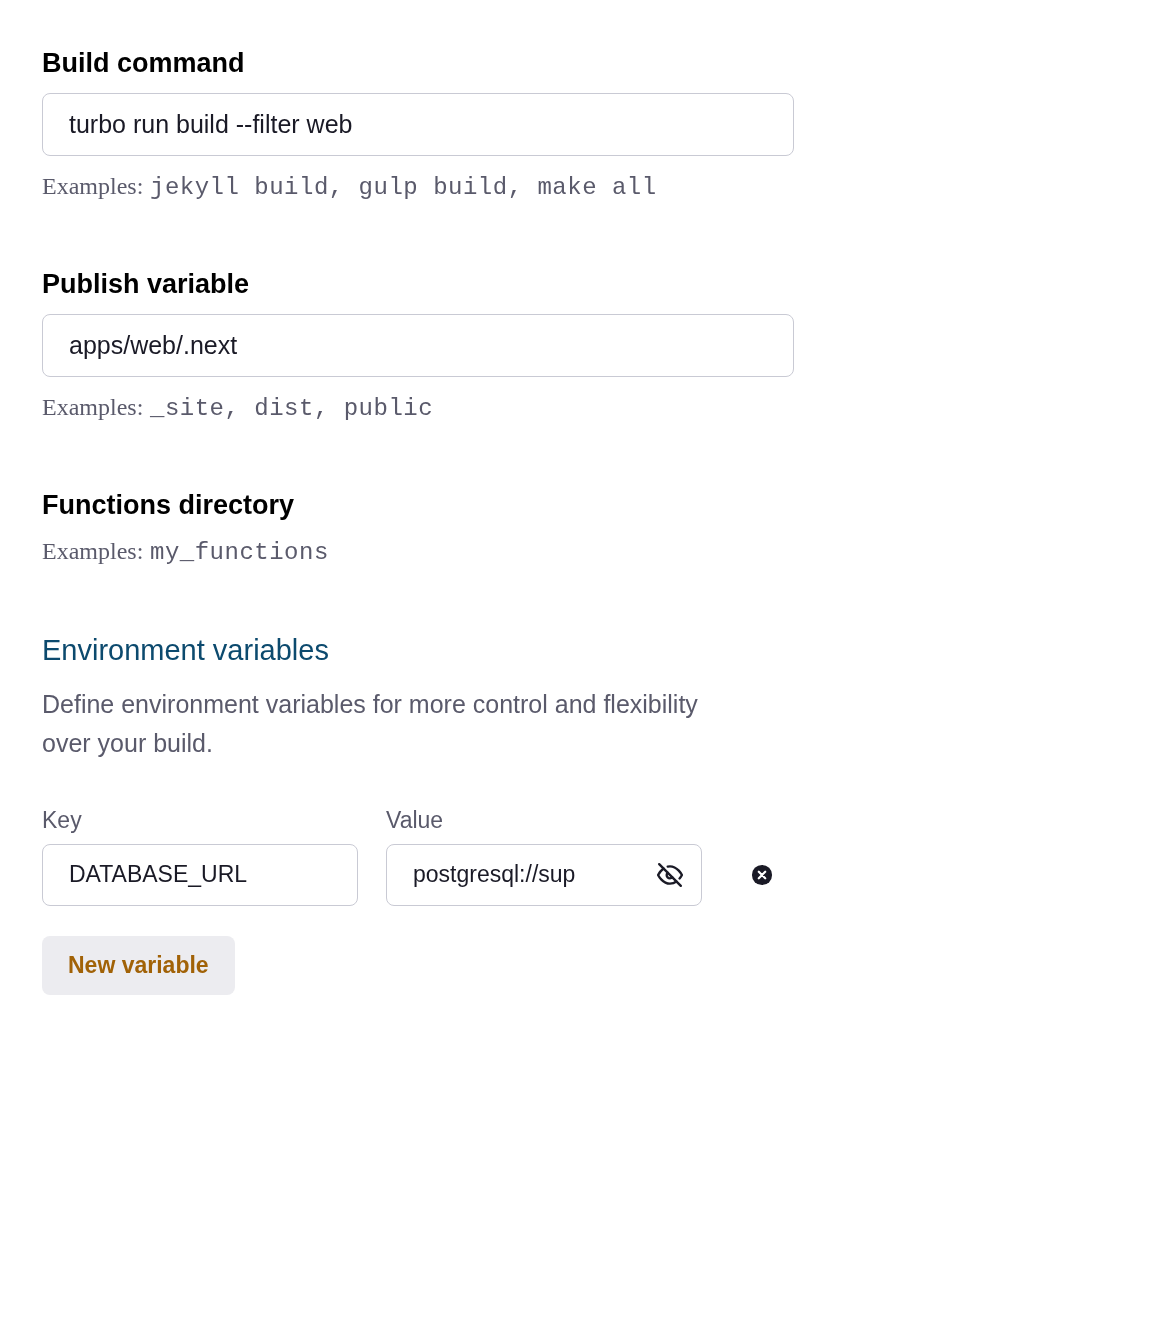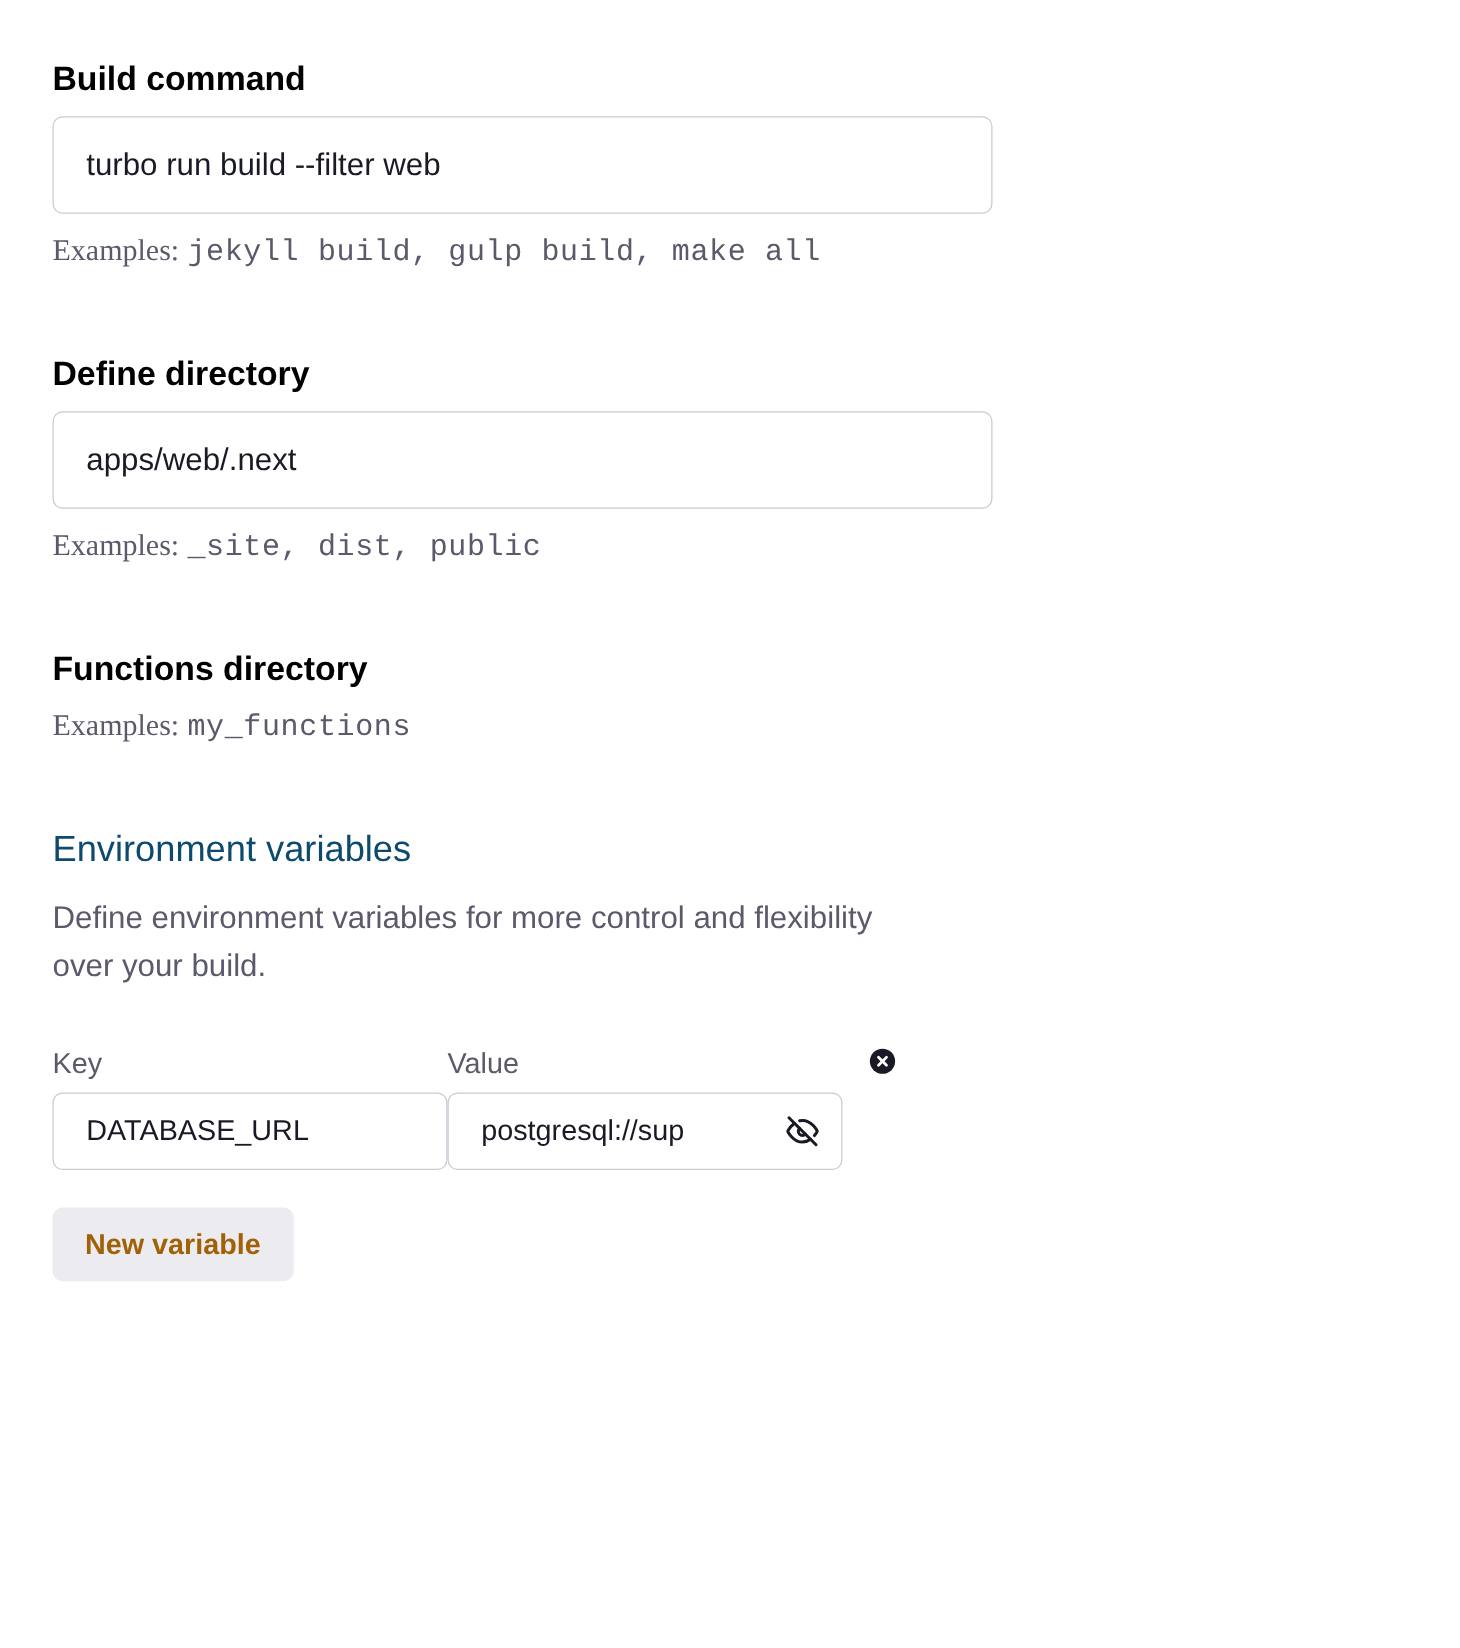--- a/index.html
+++ b/index.html
@@ -19,21 +19,21 @@
       max-width: 752px;
     }
     .field-label {
       font-size: 27px;
       font-weight: 700;
       color: #000000;
       margin-bottom: 14px;
     }
     .text-input {
       width: 100%;
-      height: 78px;
+      height: 63px;
       padding: 0 26px;
       font-size: 25px;
       font-family: inherit;
       border: 1.5px solid #c9cad4;
       border-radius: 8px;
       background: #fff;
       color: #1a1a26;
       outline: none;
     }
     .text-input::placeholder {
@@ -59,21 +59,22 @@
     }
     .section-description {
       font-size: 25px;
       color: #5a5a6b;
       line-height: 1.55;
       max-width: 700px;
       margin-bottom: 44px;
     }
     .env-row {
       display: flex;
-      align-items: flex-start;
+      align-items: flex-end;
+      gap: 28px;
       margin-bottom: 30px;
     }
     .env-col {
       display: flex;
       flex-direction: column;
     }
     .env-col-key {
       width: 316px;
     }
     .env-col-value {
@@ -147,21 +148,21 @@
 <div class="field-group">
   <div class="field-label">Build command</div>
   <input type="text" class="text-input" value="turbo run build --filter web" style="">
   <div class="helper-text">
     <span class="prefix">Examples:</span>
     <span class="mono">jekyll build, gulp build, make all</span>
   </div>
 </div>
 
 <div class="field-group">
-  <div class="field-label">Define directory</div>
+  <div class="field-label">Publish variable</div>
   <input type="text" class="text-input" value="apps/web/.next" style="">
   <div class="helper-text">
     <span class="prefix">Examples:</span>
     <span class="mono">_site, dist, public</span>
   </div>
 </div>
 
 <div class="field-group">
   <div class="field-label">Functions directory</div>
   <div class="helper-text">

